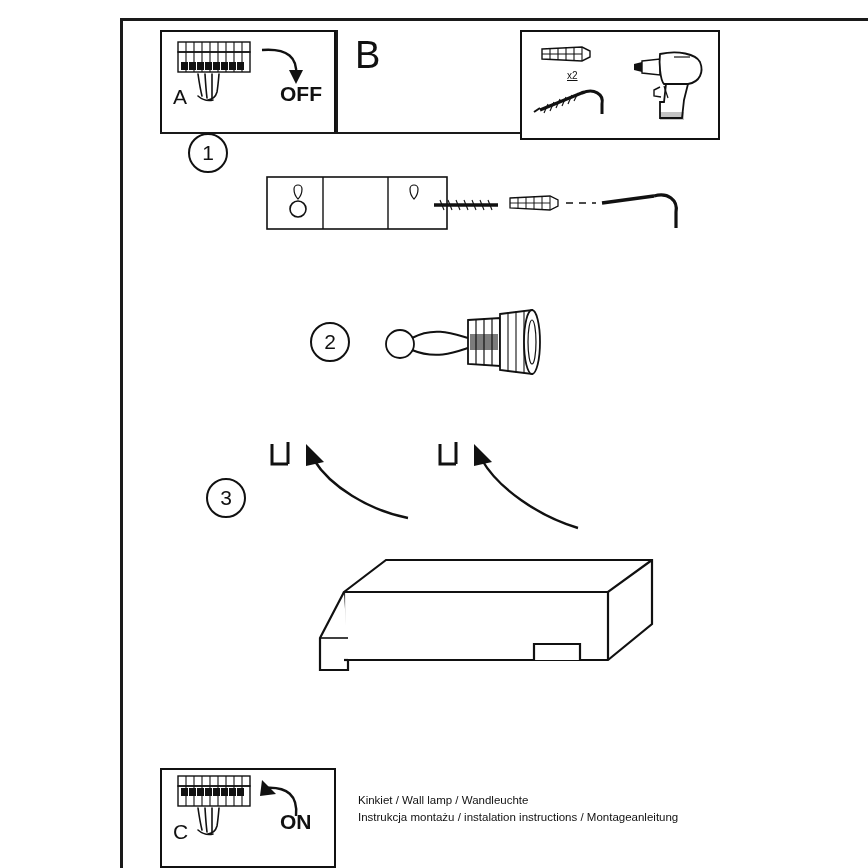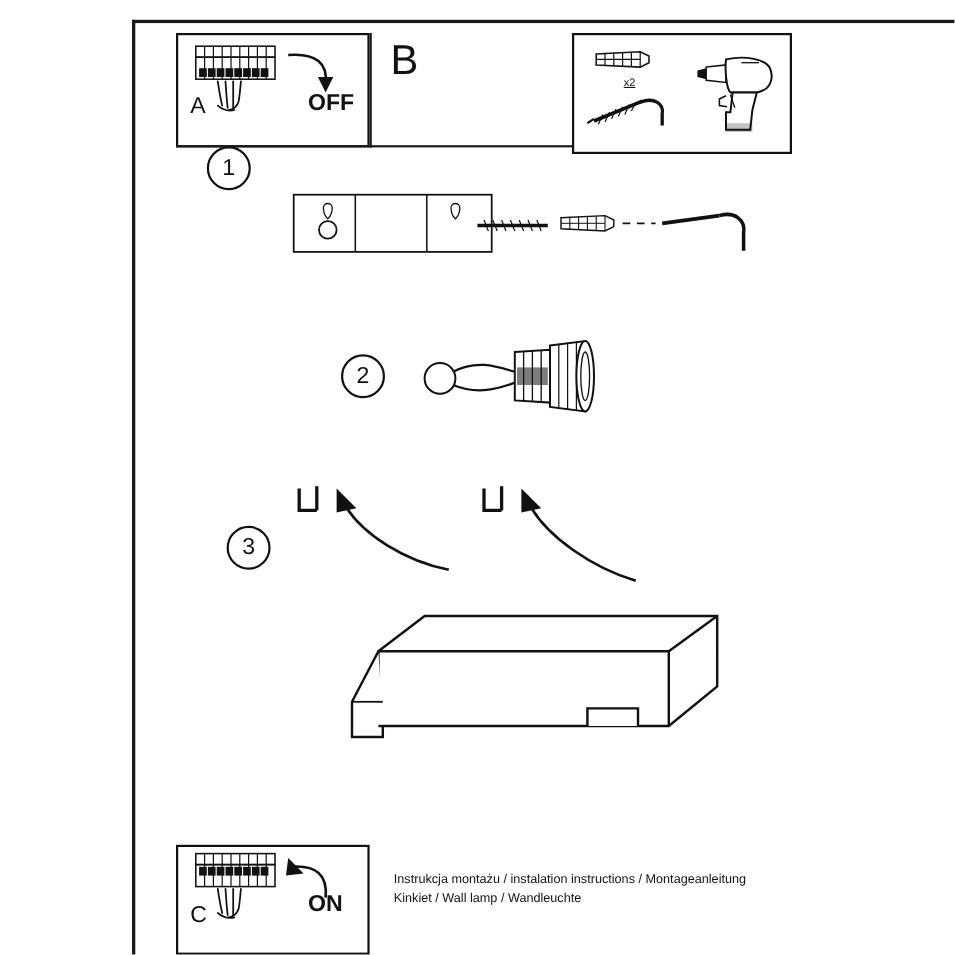--- a/index.html
+++ b/index.html
@@ -353,17 +353,17 @@
   </div>
 
   <div class="abs" style="left:258px; top:776px;">
     <svg width="54" height="48" viewBox="0 0 54 48">
       <path d="M38 40 C 40 20, 30 10, 6 12" fill="none" stroke="#111" stroke-width="2.4"></path>
       <path d="M4 4 L18 18 L2 20 Z" fill="#111"></path>
     </svg>
   </div>
 
   <div class="caption" style="left:358px; top:792px; width:420px;">
+    <div>Kinkiet / Wall lamp / Wandleuchte</div>
     <div>Instrukcja montażu / instalation instructions / Montageanleitung</div>
-    <div>Kinkiet / Wall lamp / Wandleuchte</div>
   </div>
 
 </div>
 
 </body></html>

